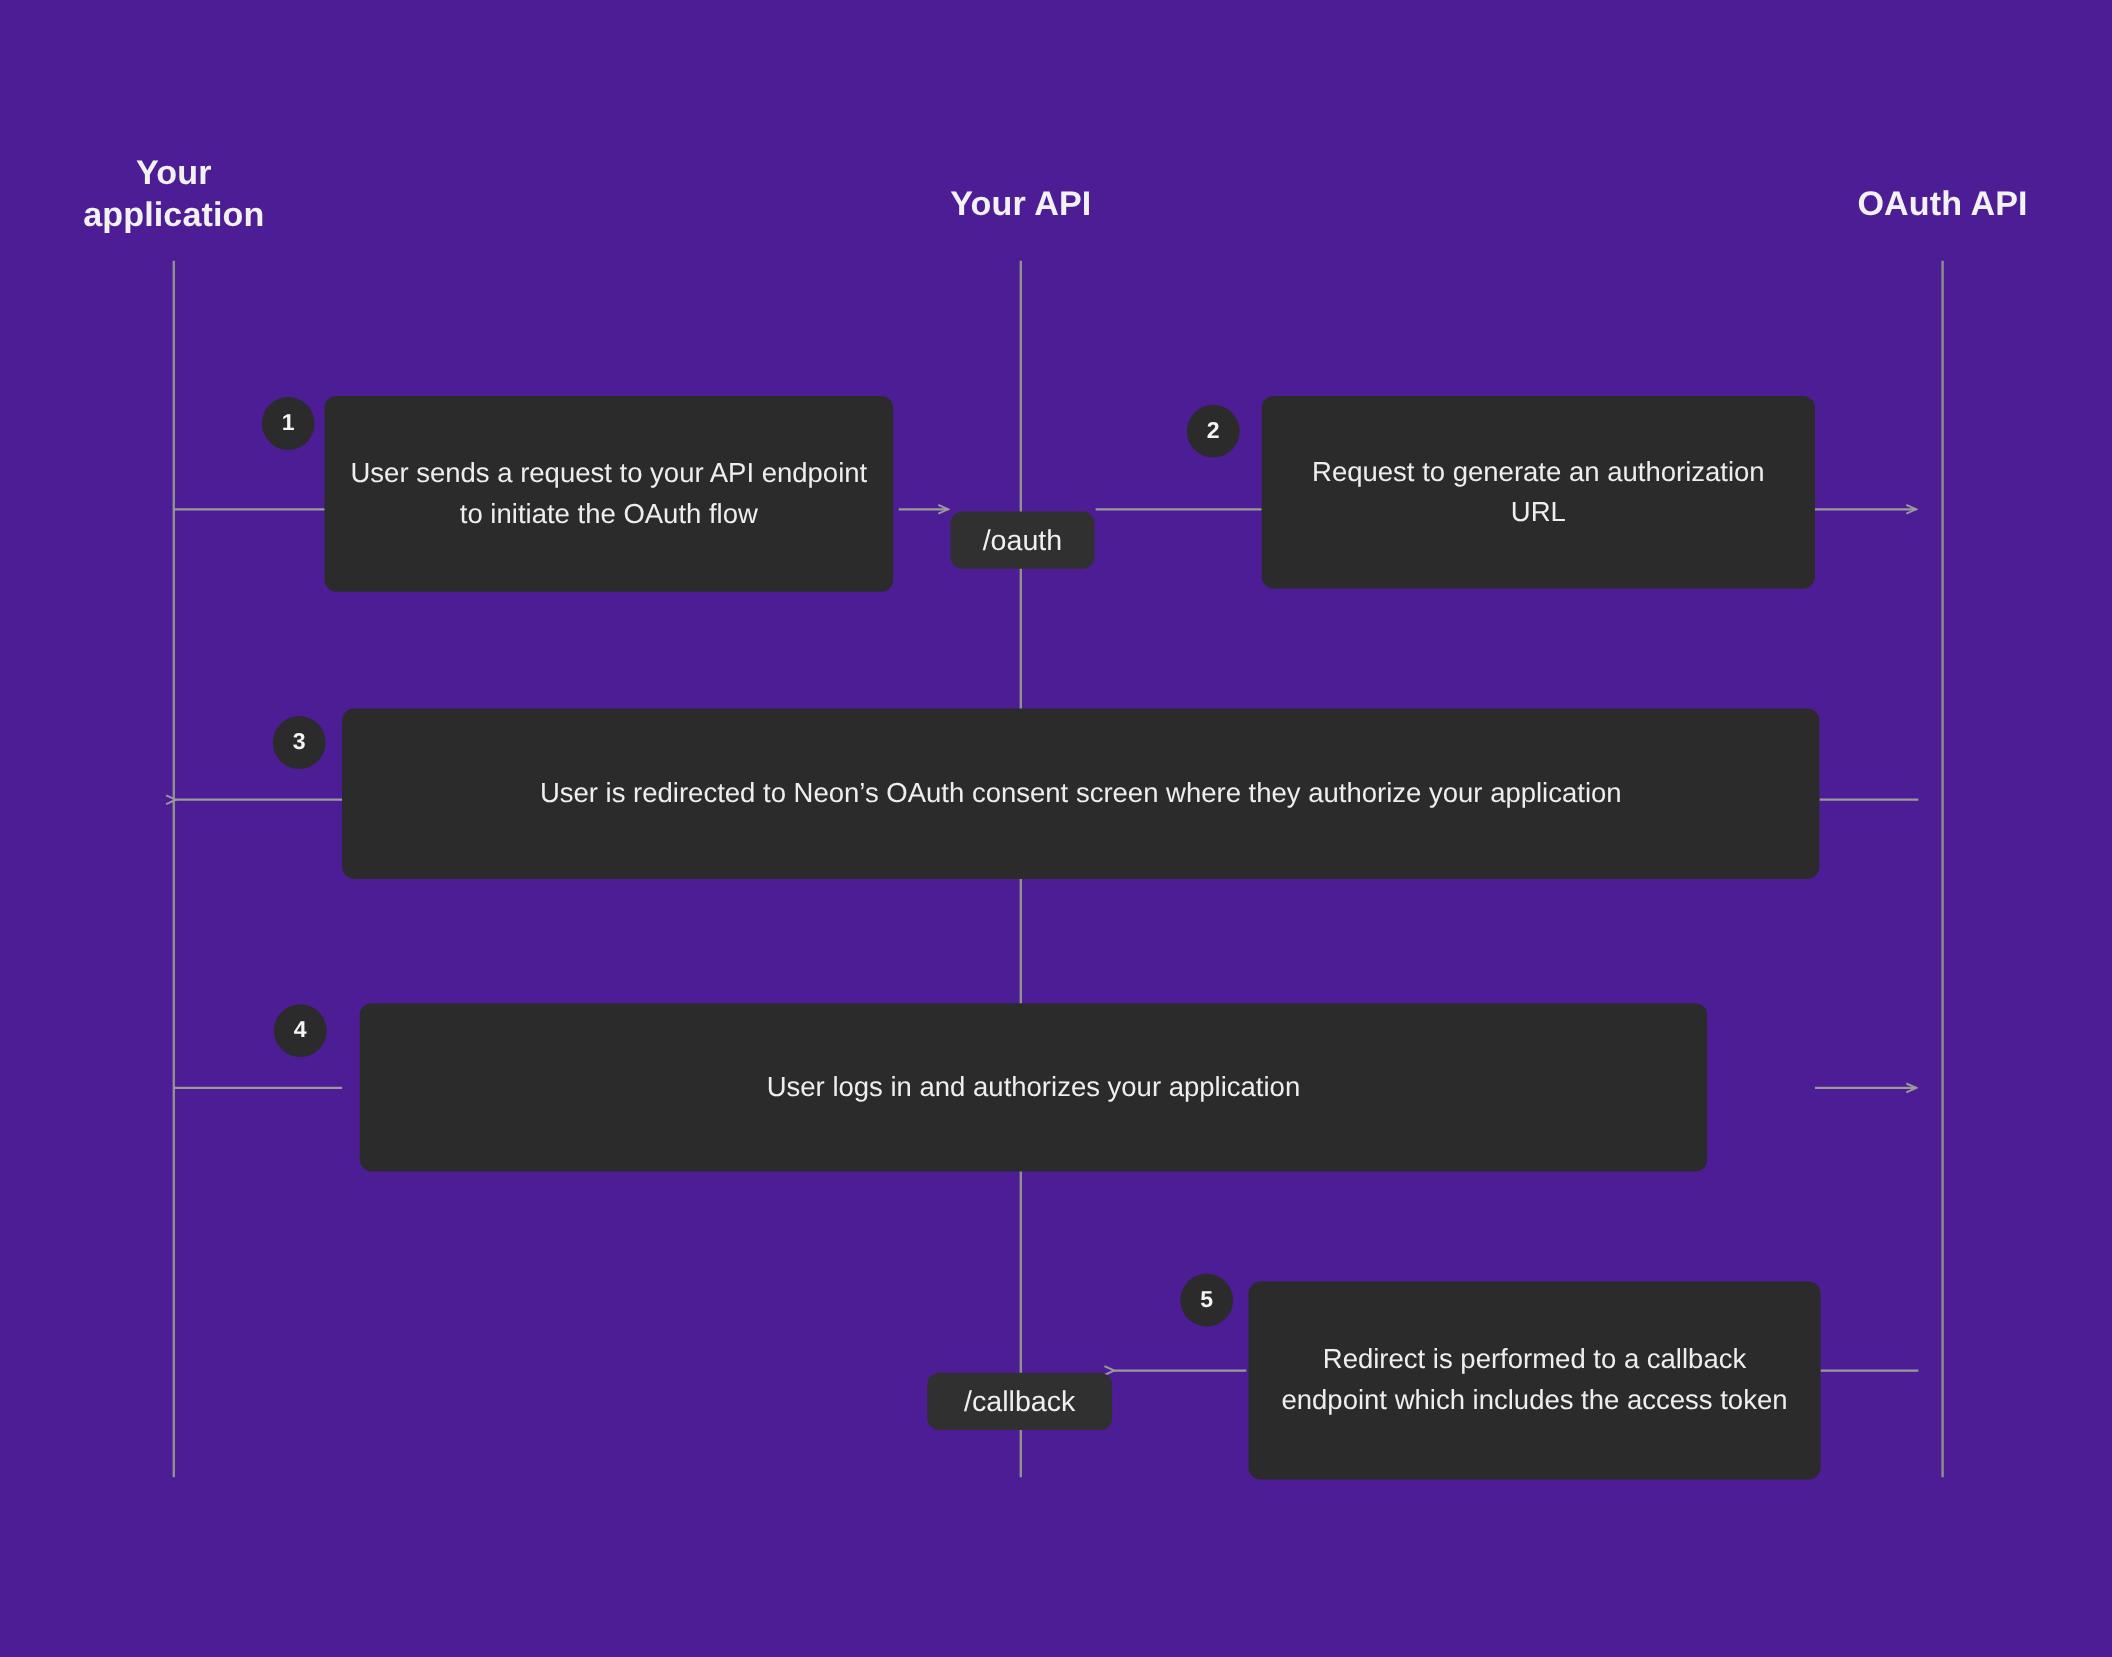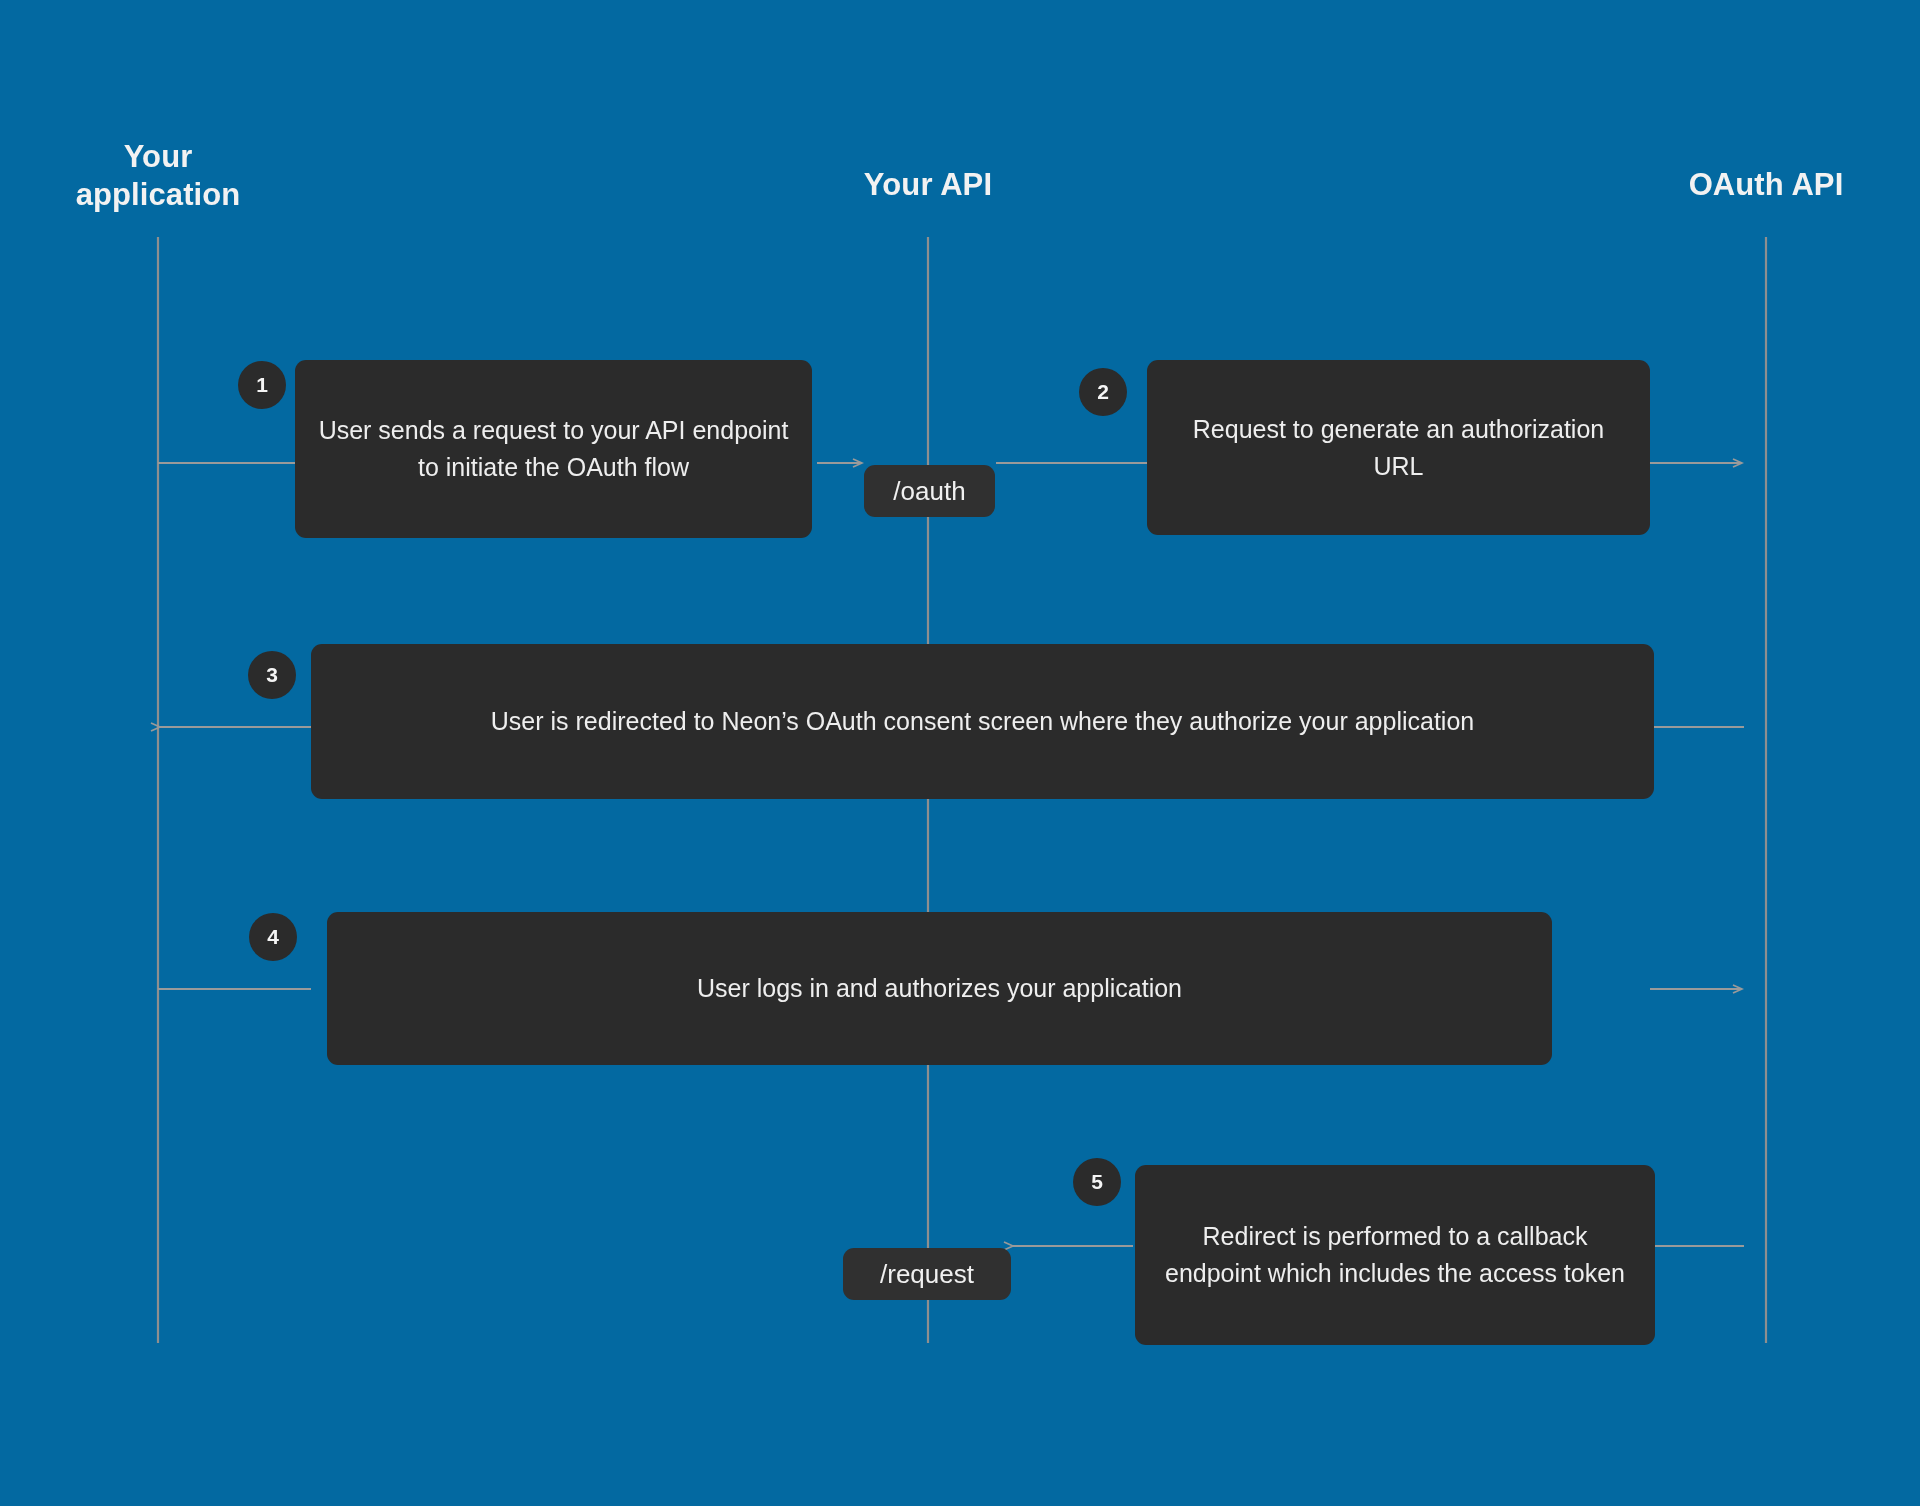--- a/index.html
+++ b/index.html
@@ -10,21 +10,21 @@
   body {
     width: 1920px;
     height: 1506px;
     font-family: "Liberation Sans", sans-serif;
     overflow: hidden;
   }
   #diagram {
     position: relative;
     width: 1920px;
     height: 1506px;
-    background: #0369a1;
+    background: #4c1d95;
   }
   svg#wires {
     position: absolute;
     left: 0;
     top: 0;
     width: 1920px;
     height: 1506px;
     pointer-events: none;
   }
   .actor-label {
@@ -150,15 +150,15 @@
   <div class="step-badge" style="left:249px; top:913px;">4</div>
   <div class="msg-box" style="left:311px; top:912px; width:1225px; height:153px;margin-left:16px;">
     <span>User logs in and authorizes your application</span>
   </div>
 
   <div class="step-badge" style="left:1073px; top:1158px;">5</div>
   <div class="msg-box" style="left:1135px; top:1165px; width:520px; height:180px;">
     <span>Redirect is performed to a callback endpoint which includes the access token</span>
   </div>
 
-  <div class="pill" style="left:843px; top:1220px; width:168px; height:52px;">/request</div>
+  <div class="pill" style="left:843px; top:1220px; width:168px; height:52px;">/callback</div>
 
 </div>
 
 </body></html>

